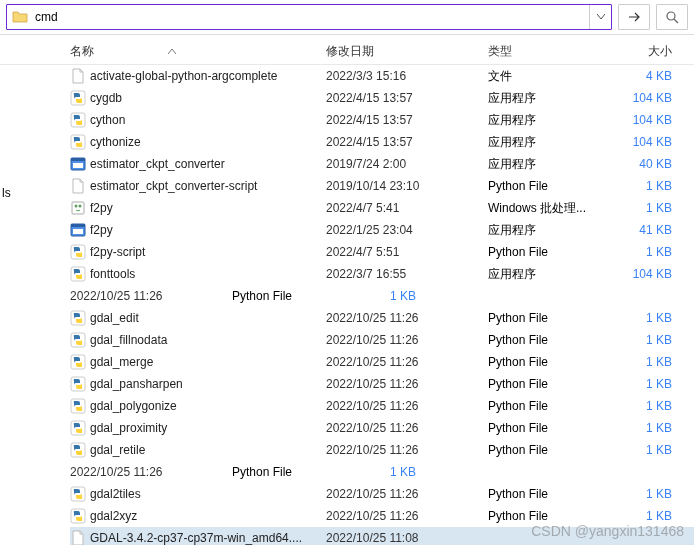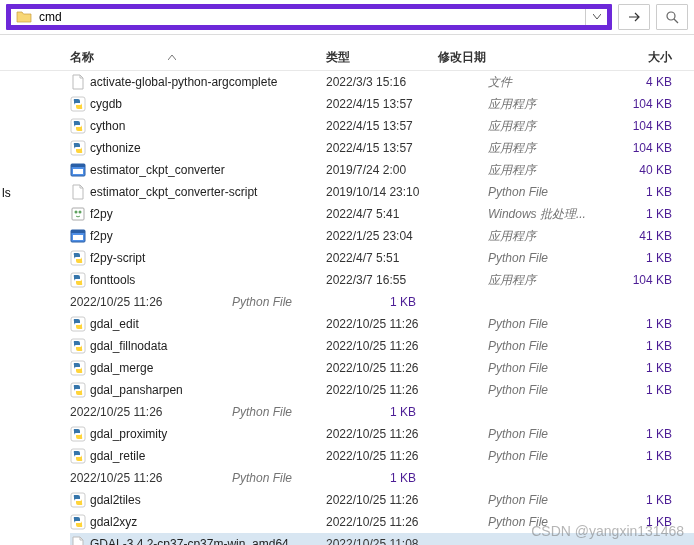--- a/index.html
+++ b/index.html
@@ -1,36 +1,36 @@
 <!DOCTYPE html>
 <html><head>
 <meta charset="utf-8">
 <style>
 * { margin:0; padding:0; box-sizing:border-box; }
 body { font-family: "Microsoft YaHei", "Segoe UI", sans-serif; font-size:12px; color:#000; background:#fff; width:694px; height:545px; overflow:hidden; position:relative; }
 .addr-bar { display:flex; align-items:center; padding:4px 6px; border-bottom:1px solid #dcdcdc; gap:6px; }
-.addr-box { flex:1; display:flex; align-items:center; border:5px solid #6d28d9; height:26px; border-radius:1px; }
+.addr-box { flex:1; display:flex; align-items:center; border:1px solid #6d28d9; height:26px; border-radius:1px; }
 .folder-icn { width:18px; height:18px; margin:0 4px; display:inline-flex; align-items:center; justify-content:center; }
 .addr-text { flex:1; padding-left:2px; color:#000; }
 .drop { width:22px; height:100%; border-left:1px solid #ccc; display:flex; align-items:center; justify-content:center; color:#555; font-size:9px; }
 .go-btn, .search-btn { width:32px; height:26px; border:1px solid #ccc; background:#fff; display:flex; align-items:center; justify-content:center; color:#444; border-radius:1px; }
-.headers { display:flex; align-items:center; height:26px; border-bottom:1px solid #e8e8e8; margin-top:10px; padding-left:70px; color:#333; font-size:12px;font-weight:bold; }
+.headers { display:flex; align-items:center; height:26px; border-bottom:1px solid #e8e8e8; margin-top:4px; padding-left:70px; color:#333; font-size:12px; }
 .hcol { display:flex; align-items:center; }
 .h-name { width:256px; }
 .h-date { width:162px; }
 .h-type { width:112px; }
 .h-size { width:80px; justify-content:flex-end; padding-right:8px; }
 .sort-ind { margin-left:74px; color:#777; font-size:9px; }
 .list { padding-left:70px; }
 .row { display:flex; align-items:center; height:22px; font-size:12px; color:#222; }
 .row.sel { background:#d8e6f2; }
 .c-name { width:256px; display:flex; align-items:center; gap:4px; white-space:nowrap; overflow:hidden; }
 .c-date { width:162px; color:#333; }
-.c-type { width:112px; color:#737373; white-space:nowrap; overflow:hidden; text-overflow:ellipsis;font-style:italic; }
-.c-size { width:80px; text-align:right; padding-right:8px; color:#4c1d95; }
+.c-type { width:112px; color:#000000; white-space:nowrap; overflow:hidden; text-overflow:ellipsis; }
+.c-size { width:80px; text-align:right; padding-right:8px; color:#3b82f6; }
 .icn { width:16px; height:16px; display:inline-flex; align-items:center; justify-content:center; flex-shrink:0; }
 .left-strip { position:absolute; left:0; top:36px; bottom:0; width:18px; }
 .left-nav-row { height:22px; display:flex; align-items:center; font-size:12px; color:#000000; padding-left:2px; overflow:hidden; }
 .watermark { position:absolute; right:10px; bottom:6px; color:rgba(120,120,120,0.55); font-size:14px; pointer-events:none;margin-left:44px; }
 </style>
 </head>
 <body>
 
 <div class="addr-bar">
   <div class="addr-box">
@@ -66,25 +66,25 @@
 
 <div class="headers">
   <div class="hcol h-name">
     <span>名称</span>
     <span class="sort-ind">
       <svg width="8" height="6" viewBox="0 0 8 6">
           <path d="M0 5 L4 0 L8 5" fill="none" stroke="#777" stroke-width="1"></path>
         </svg>
     </span>
   </div>
+  <div class="hcol h-date">
+      <span>修改日期</span>
+    </div>
   <div class="hcol h-type">
       <span>类型</span>
-    </div>
-  <div class="hcol h-date">
-      <span>修改日期</span>
     </div>
   <div class="hcol h-size">
       <span>大小</span>
     </div>
 </div>
 
 <div class="list" id="file-list">
     <div class="row">
       <div class="c-name">
         <span class="icn">
@@ -293,20 +293,30 @@
             <path d="M12 13H8a2 2 0 0 1-2-2V9h4a2 2 0 0 0 2-2v4a2 2 0 0 1 0 2z" fill="#FFD43B"></path>
           </svg>
         </span>
         <span>gdal_pansharpen</span>
       </div>
       <div class="c-date">2022/10/25 11:26</div>
       <div class="c-type">Python File</div>
       <div class="c-size">1 KB</div>
     </div>
     <div class="row">
+      <div class="c-name">
+        <span class="icn">
+          <svg width="16" height="16" viewBox="0 0 16 16">
+            <rect x="1" y="1" width="14" height="14" rx="2" fill="#fff" stroke="#ccc"></rect>
+            <path d="M4 3h4a2 2 0 0 1 2 2v2H6a2 2 0 0 0-2 2V5a2 2 0 0 1 0-2z" fill="#3776AB"></path>
+            <path d="M12 13H8a2 2 0 0 1-2-2V9h4a2 2 0 0 0 2-2v4a2 2 0 0 1 0 2z" fill="#FFD43B"></path>
+          </svg>
+        </span>
+        <span>gdal_polygonize</span>
+      </div>
       <div class="c-date">2022/10/25 11:26</div>
       <div class="c-type">Python File</div>
       <div class="c-size">1 KB</div>
     </div>
     <div class="row">
       <div class="c-name">
         <span class="icn">
           <svg width="16" height="16" viewBox="0 0 16 16">
             <rect x="1" y="1" width="14" height="14" rx="2" fill="#fff" stroke="#ccc"></rect>
             <path d="M4 3h4a2 2 0 0 1 2 2v2H6a2 2 0 0 0-2 2V5a2 2 0 0 1 0-2z" fill="#3776AB"></path>

